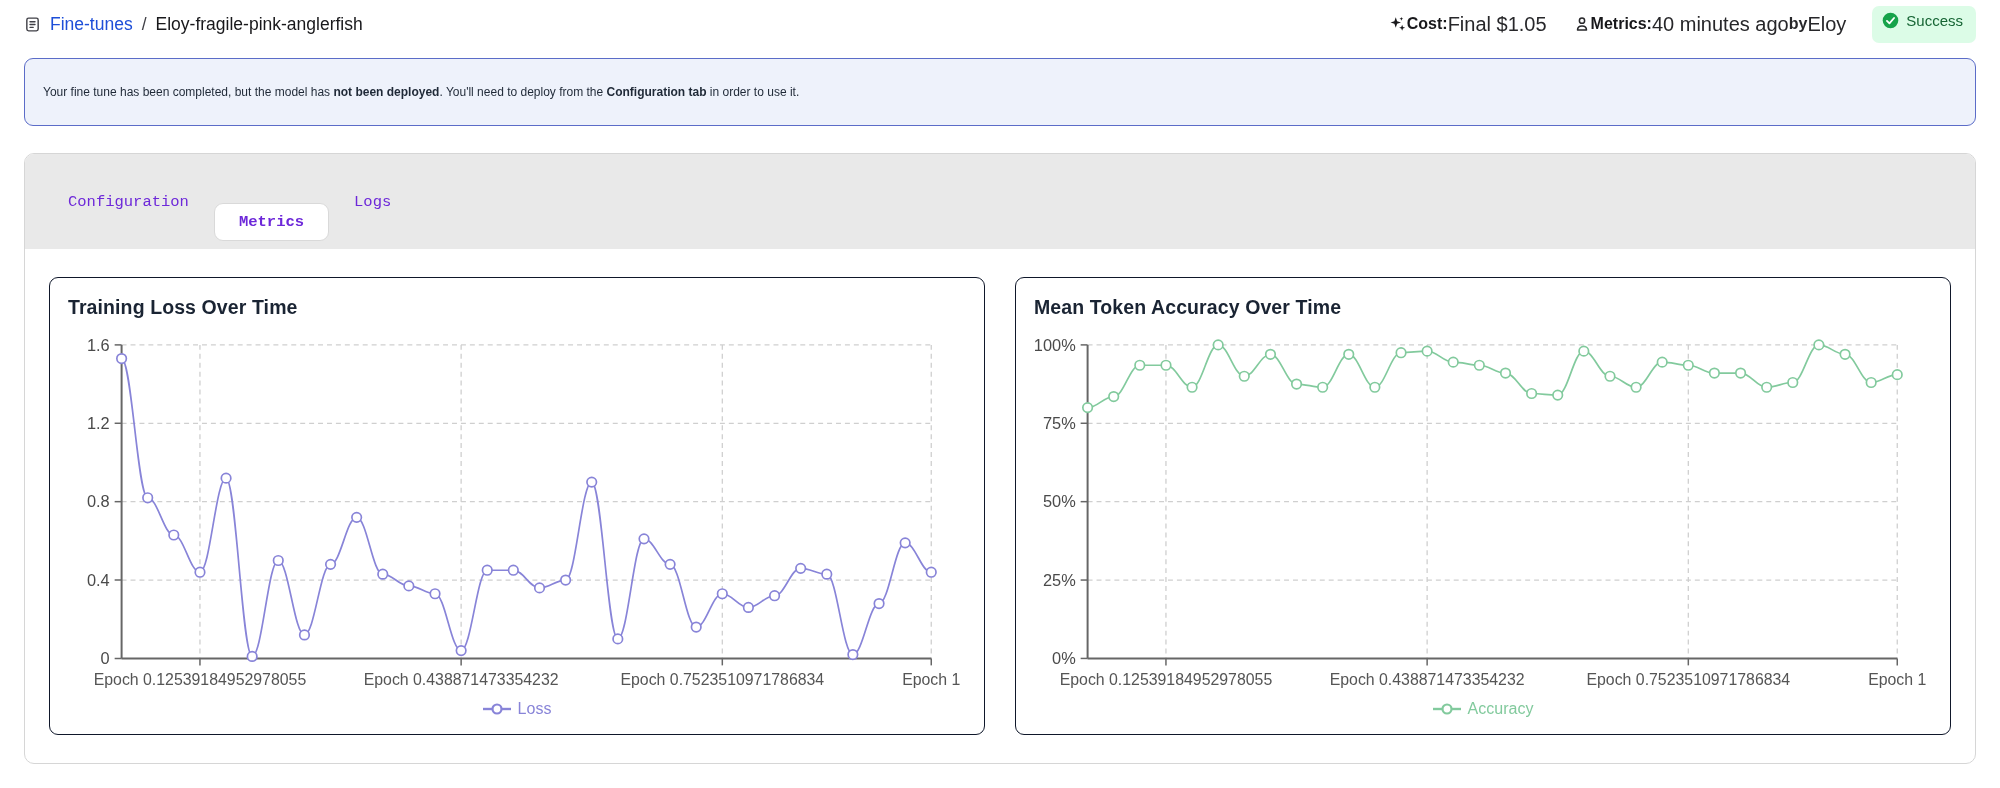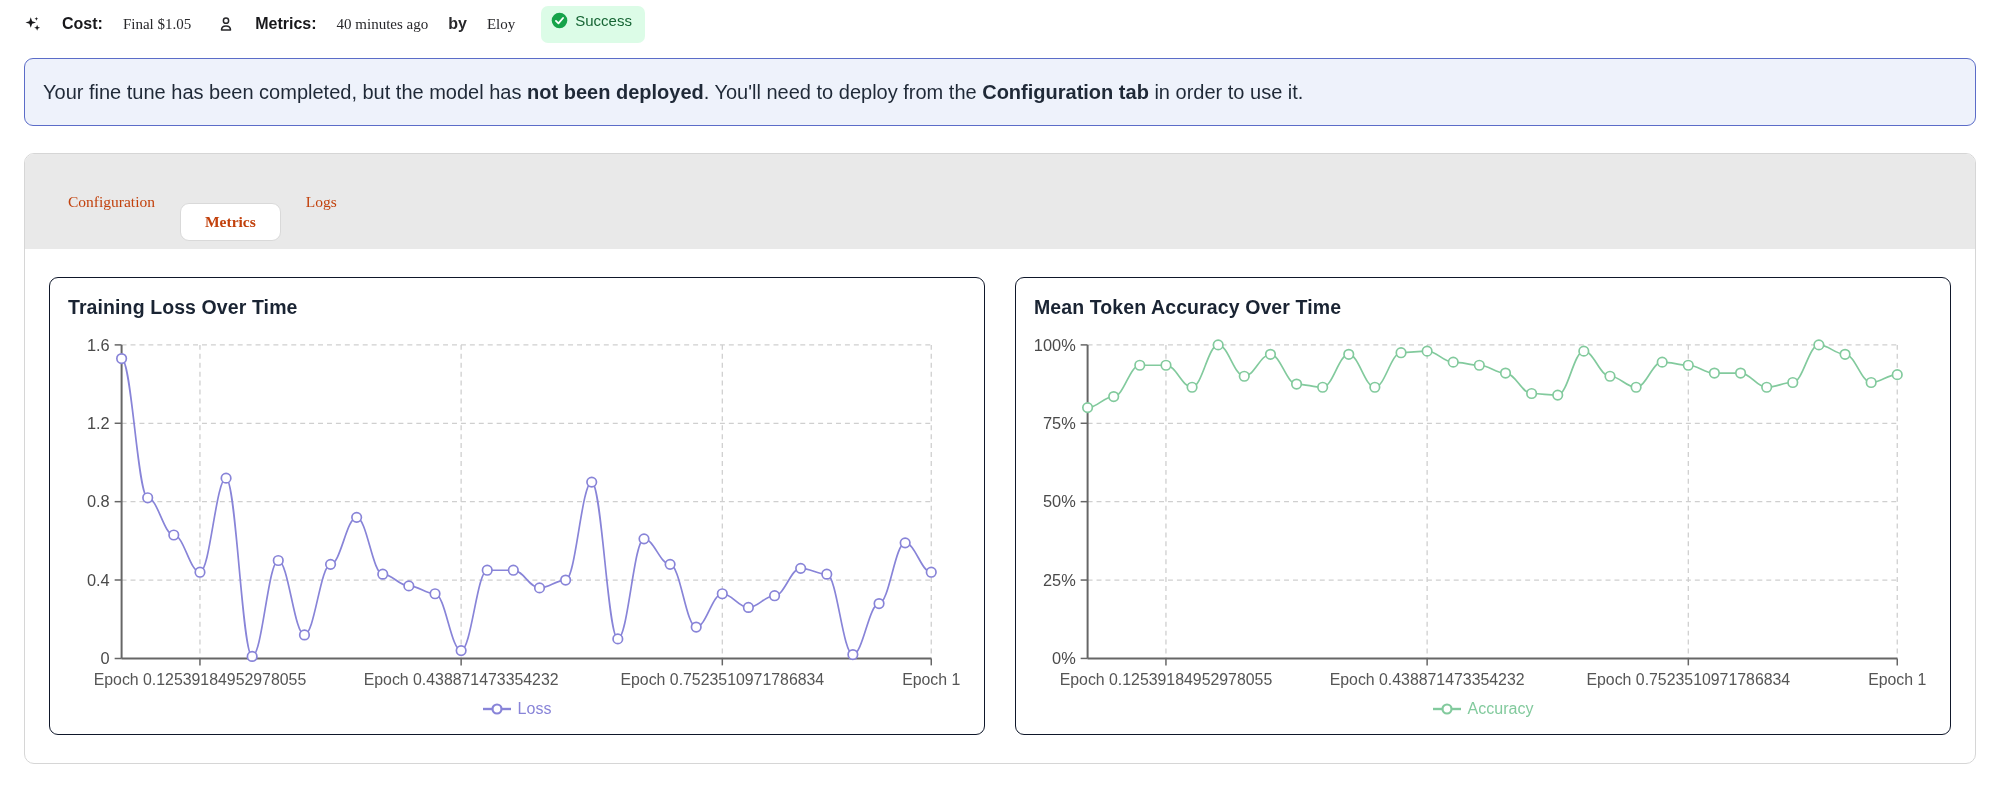--- a/index.html
+++ b/index.html
@@ -13,62 +13,75 @@
   .header {
     display: flex; align-items: center; justify-content: space-between;
     padding: 12px 24px; height: 48px;
   }
   .breadcrumb { display: flex; align-items: center; gap: 9px; font-size: 17.5px; }
   .breadcrumb .doc-icon { display: inline-flex; margin-top: 1px; }
   .breadcrumb a { color: #1d4ed8; text-decoration: none; font-weight: 500; cursor: pointer; }
   .breadcrumb .sep { color: #3f3f46; }
   .breadcrumb .current { color: #18181b; }
   .header-meta { display: flex; align-items: center; gap: 26px; }
-  .meta-group { display: flex; align-items: center; gap: 20px; font-size: 16px; }
+  .meta-group { display: flex; align-items: center; gap: 0; font-size: 16px; }
   .meta-label { font-weight: 700; color: #18181b; }
-  .meta-value { font-family: Liberation Serif, serif; font-size: 15px; color: #27272a; }
+  .meta-value { font-family: Liberation Sans, sans-serif; font-size: 20px; color: #27272a; }
   .meta-plain { color: #27272a; font-weight: bold; }
   .badge-success {
     display: inline-flex; align-items: center; gap: 7px;
     background: #dcfce7; color: #166534; font-size: 15px; font-weight: 500;
     padding: 6px 13px 14px 10px; border-radius: 7px;
   }
   
   .alert {
     margin: 10px 24px 0; background: #eef2fb;
     border: 1.5px solid #5b6cc8; border-radius: 9px;
-    padding: 22px 18px; font-size: 20px; color: #1f2937; line-height: 22px;
+    padding: 22px 18px; font-size: 12px; color: #1f2937; line-height: 22px;
   }
   
   .panel {
     margin: 27px 24px 0; border: 1px solid #d6d6d6; border-radius: 10px;
     overflow: hidden; background: #ffffff;
   }
   .tabbar { background: #e9e9e9; padding: 8px 18px; display: flex; align-items: center; }
   .tab {
     border: 1px solid transparent; background: transparent;
-    font-family: Liberation Serif, serif;
-    font-size: 15.5px; color: #c2410c; padding: 9px 24px; border-radius: 9px; cursor: pointer;
+    font-family: Liberation Mono, monospace;
+    font-size: 15.5px; color: #6d28d9; padding: 9px 24px; border-radius: 9px; cursor: pointer;
   }
   .tab.active { background: #ffffff; border-color: #d9d9d9; font-weight: 700; margin-top: 41px; }
   .tab-content { padding: 28px 24px; display: flex; gap: 30px; }
   
   .chart-card {
     flex: 1 1 0; border: 1px solid #0f172a; border-radius: 9px;
     padding: 18px 18px 12px; background: #fff;
   }
   .chart-title { font-size: 19.5px; font-weight: 700; color: #1a2433; margin-bottom: 12px; letter-spacing: .1px; }
   .chart-svg { width: 100%; display: block; overflow: visible; }
   svg text { font-family: "Liberation Sans", sans-serif; }
   .legend { display: flex; justify-content: center; align-items: center; gap: 7px; height: 26px; font-size: 16px; }
 </style>
 </head>
 <body>
 
 <div class="header">
+  <div class="breadcrumb">
+    <span class="doc-icon">
+      <svg width="17" height="17" viewBox="0 0 24 24" fill="none" stroke="#3f3f46" stroke-width="2" stroke-linecap="round">
+        <rect x="4" y="3" width="16" height="18" rx="2.5"></rect>
+        <line x1="8.5" y1="8" x2="15.5" y2="8"></line>
+        <line x1="8.5" y1="12" x2="15.5" y2="12"></line>
+        <line x1="8.5" y1="16" x2="13" y2="16"></line>
+      </svg>
+    </span>
+    <a>Fine-tunes</a>
+    <span class="sep">/</span>
+    <span class="current">Eloy-fragile-pink-anglerfish</span>
+  </div>
 
   <div class="header-meta">
     <div class="meta-group">
       <span style="display:inline-flex;">
         <svg width="18" height="18" viewBox="0 0 24 24" fill="#18181b">
           <path d="M9 3 L10.8 8.2 L16 10 L10.8 11.8 L9 17 L7.2 11.8 L2 10 L7.2 8.2 Z"></path>
           <path d="M17.5 13 L18.6 16 L21.5 17 L18.6 18 L17.5 21 L16.4 18 L13.5 17 L16.4 16 Z"></path>
           <path d="M16.5 2.5 L17.2 4.4 L19 5 L17.2 5.6 L16.5 7.5 L15.8 5.6 L14 5 L15.8 4.4 Z"></path>
         </svg>
       </span>

